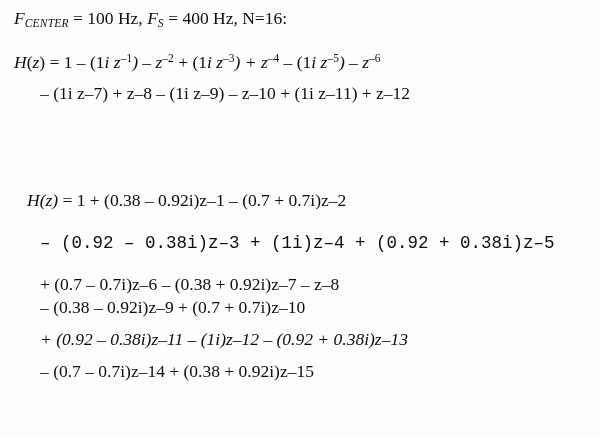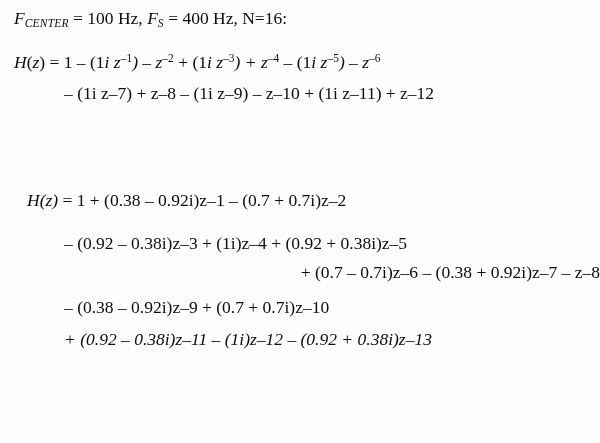--- a/index.html
+++ b/index.html
@@ -34,41 +34,41 @@
     white-space: pre;
     color: #0d0d0d;
   }
   .heading-line {
     margin-left: 14px;
   }
   .eq-line {
     margin-left: 14px;
   }
   .eq-cont {
-    margin-left: 64px;
+    margin-left: 40px;
   }
   .it { font-style: italic; }
   .sub {
     font-size: 11.5px;
     vertical-align: -0.28em;
     letter-spacing: 0.2px;
   }
   .sup {
     font-size: 11.5px;
     vertical-align: 0.52em;
   }
   
   #l0  { top: 10px; }
   #l1  { top: 53px; }
   #l2  { top: 85px; }
   #l3  { top: 117px; }
   #l4  { top: 149px; }
   #l5  { top: 192px; margin-left: 27px; }
-  #l6  { top: 235px; }
-  #l7  { top: 264px; text-align: right; }
+  #l6  { top: 235px; font-family: Liberation Mono, monospace; }
+  #l7  { top: 276px; }
   #l8  { top: 299px; }
   #l9  { top: 331px; font-style: italic; }
   #l10 { top: 363px; }
 </style>
 </head>
 <body>
 
 <div class="page">
 
   <div class="block math-line heading-line" id="l0"><span class="it">F</span><span class="it sub">CENTER</span><span> = 100 Hz, </span><span class="it">F</span><span class="it sub">S</span><span> = 400 Hz, N=16:</span></div>
@@ -78,14 +78,15 @@
   <div class="block math-line eq-cont" id="l2">– (1i z–7) + z–8 – (1i z–9) – z–10 + (1i z–11) + z–12</div>
 
 
 
   <div class="block math-line eq-line" id="l5"><span class="it">H(z)</span><span> = 1 </span><span>+ (0.38 – 0.92i)z–1 – (0.7 + 0.7i)z–2</span></div>
 
   <div class="block math-line eq-cont" id="l6">– (0.92 – 0.38i)z–3 + (1i)z–4 + (0.92 + 0.38i)z–5</div>
   <div class="block math-line eq-cont" id="l7">+ (0.7 – 0.7i)z–6 – (0.38 + 0.92i)z–7 – z–8</div>
   <div class="block math-line eq-cont" id="l8">– (0.38 – 0.92i)z–9 + (0.7 + 0.7i)z–10</div>
   <div class="block math-line eq-cont" id="l9">+ (0.92 – 0.38i)z–11 – (1i)z–12 – (0.92 + 0.38i)z–13</div>
+  <div class="block math-line eq-cont" id="l10">– (0.7 – 0.7i)z–14 + (0.38 + 0.92i)z–15</div>
 
 </div>
 
 </body></html>

